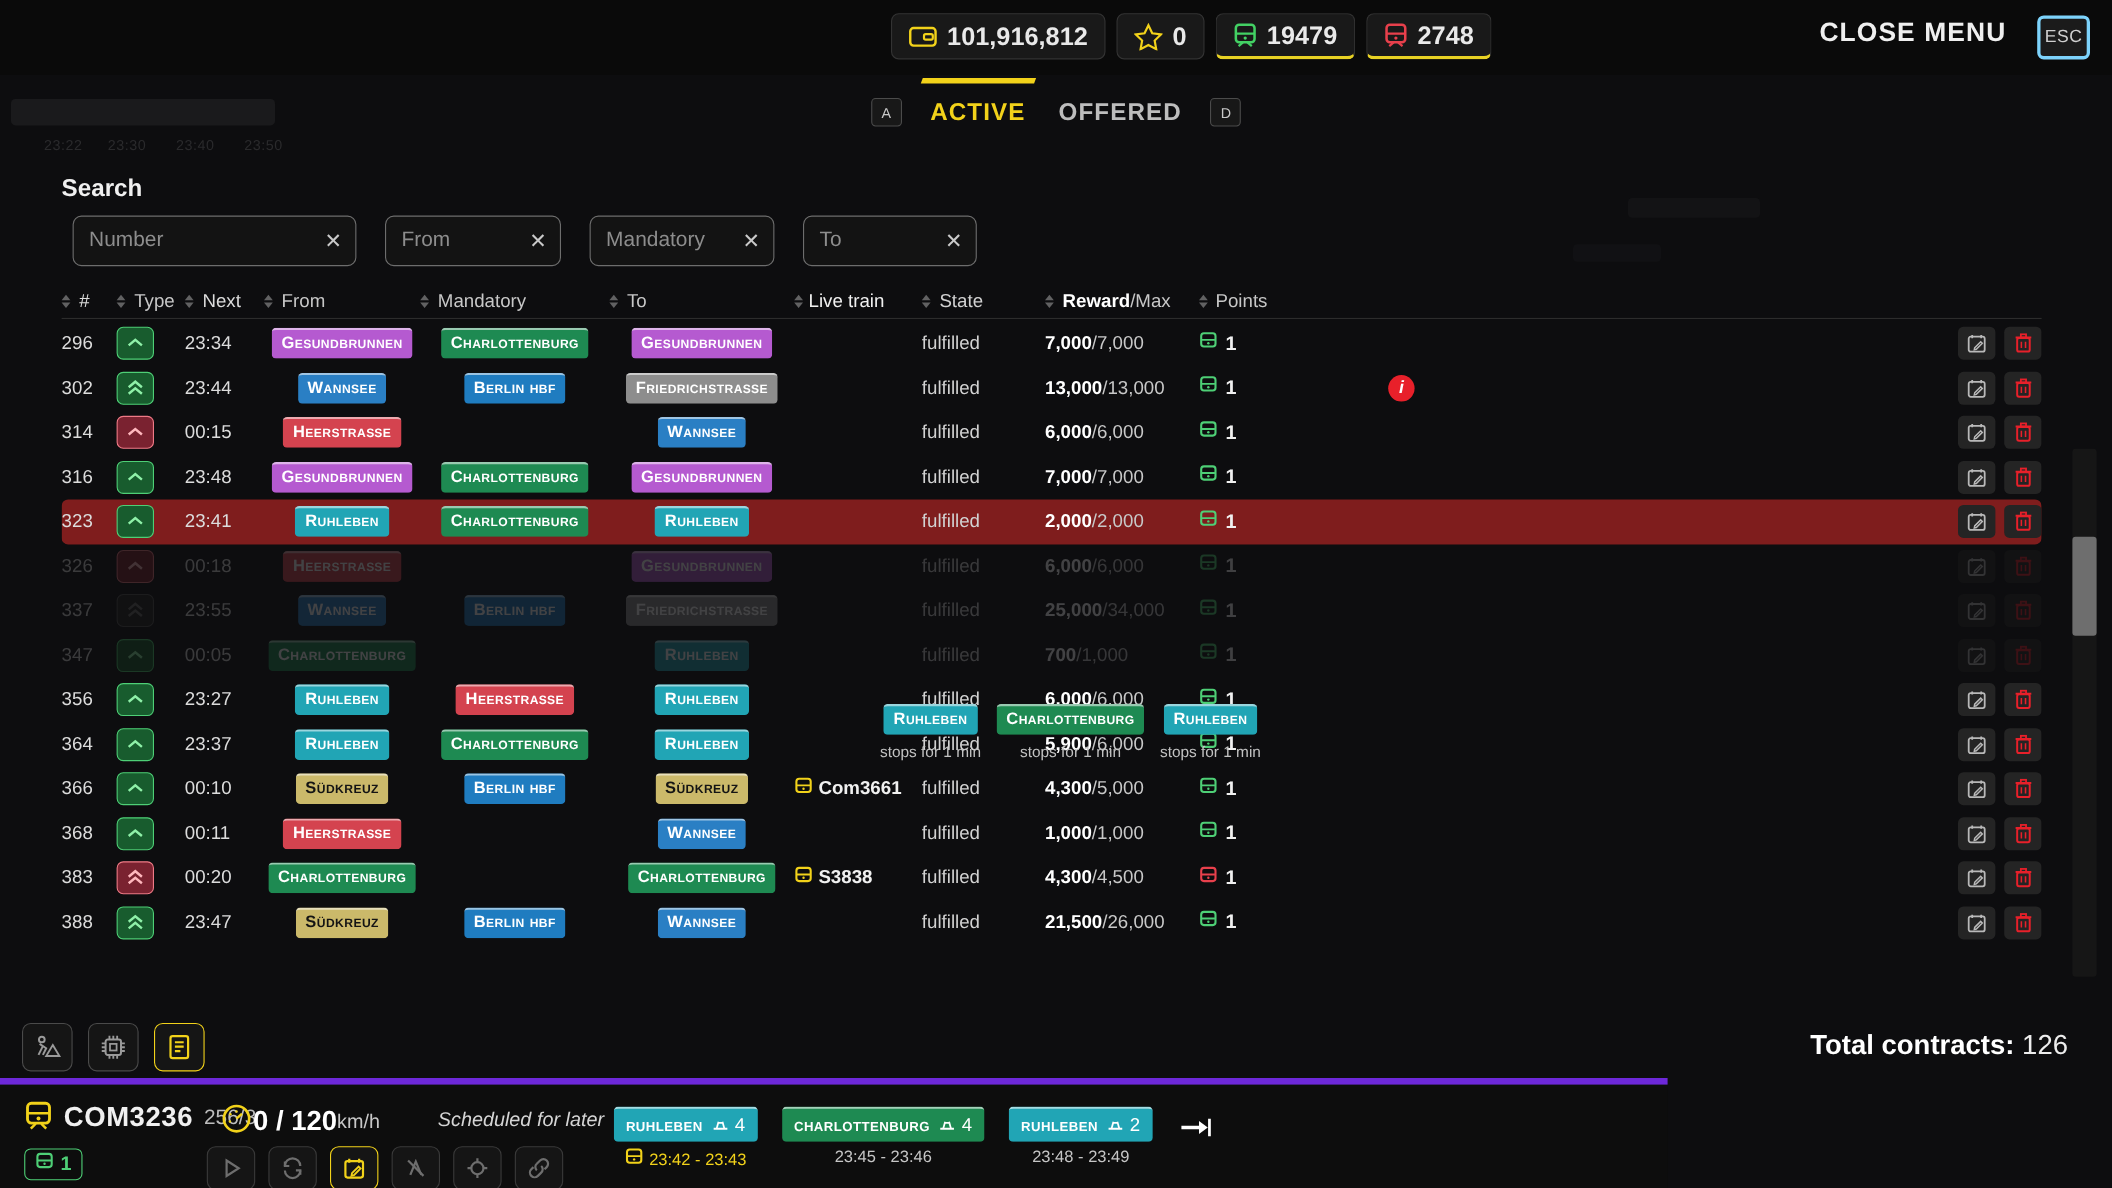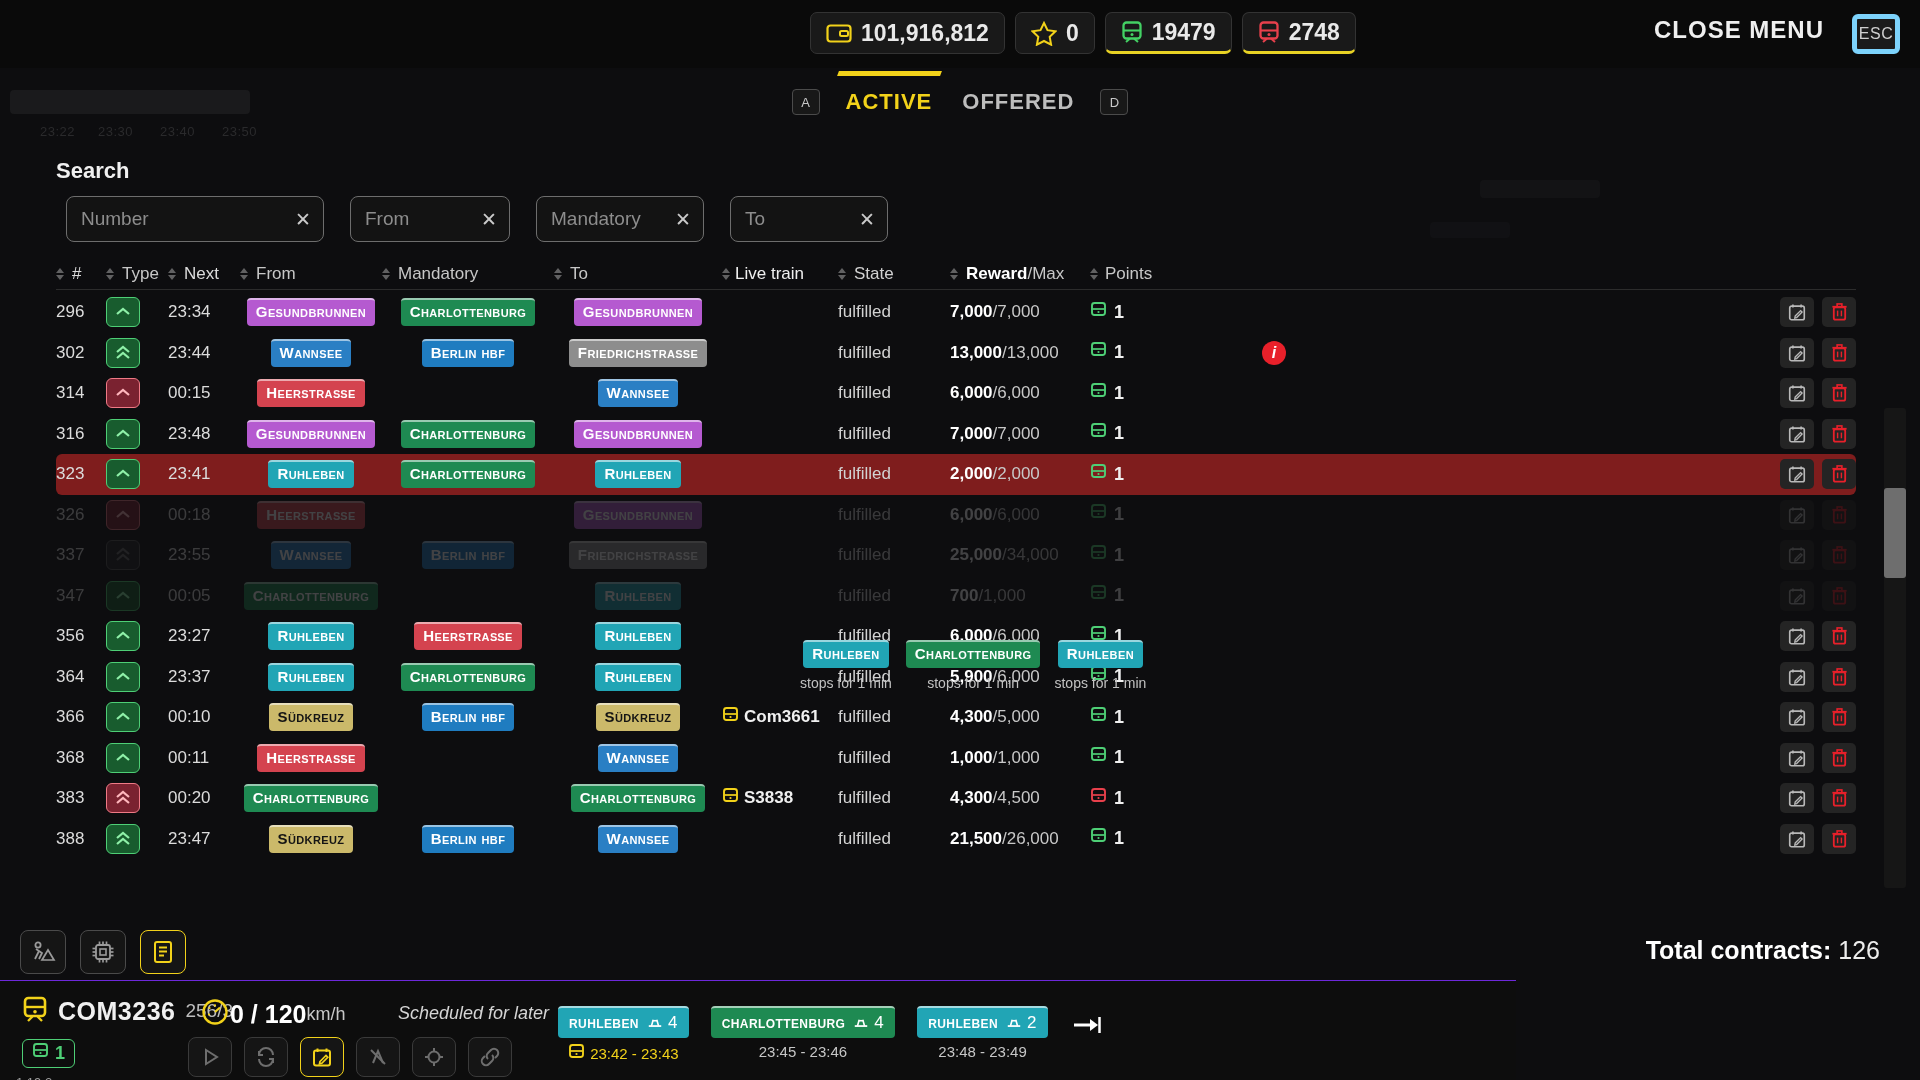--- a/index.html
+++ b/index.html
@@ -22,21 +22,21 @@
     display:flex; align-items:center; gap:9px;
     background:#191919; border:1px solid #333; border-radius:7px;
     height:42px; padding:0 15px;
     font-size:23px; font-weight:bold; color:#e9e9e9;
   }
   .stat.underline-y { border-bottom:3px solid #e8d224; }
   .stat svg { display:block; }
   .close-menu { position:absolute; right:96px; top:16px; font-size:24px; font-weight:bold; color:#efefef; letter-spacing:1px; }
   .esc-key {
     position:absolute; right:20px; top:14px; width:48px; height:40px;
-    border:5px solid #7dd3fc; border-radius:6px; background:#1b1b1b;
+    border:3px solid #7dd3fc; border-radius:6px; background:#1b1b1b;
     display:flex; align-items:center; justify-content:center;
     font-size:16px; color:#cfcfcf; letter-spacing:.5px;
   }
 
   
   .tabs { position:absolute; left:0; top:80px; width:1920px; height:44px; display:flex; align-items:center; justify-content:center; gap:22px; }
   .keycap {
     width:28px; height:26px; border:1px solid #4b4b4b; border-radius:4px;
     background:#181818; display:flex; align-items:center; justify-content:center;
     font-size:13px; color:#c9c9c9;
@@ -125,21 +125,21 @@
   .scrollbar { position:absolute; right:14px; top:360px; width:22px; height:90px; background:#6e6e6e; border-radius:3px; }
   .scrolltrack { position:absolute; right:14px; top:280px; width:22px; height:480px; background:#161616; border-radius:3px; }
 
   
   .footer-icons { position:absolute; left:20px; top:930px; display:flex; gap:14px; }
   .ficon { width:46px; height:44px; border-radius:8px; border:1px solid #4a4a4a; background:#151515; display:flex; align-items:center; justify-content:center; }
   .ficon.active { border-color:#f2d21a; }
   .total-contracts { position:absolute; right:40px; top:936px; font-size:25px; color:#ededed; }
   .total-contracts b { font-weight:bold; color:#fff; }
 
-  .botbar { position:absolute; left:0; top:980px; width:1516px; height:100px; background:#0d0d0d; border-top:1px solid #6d28d9;padding-left:16px; }
+  .botbar { position:absolute; left:0; top:980px; width:1516px; height:100px; background:#0d0d0d; border-top:6px solid #6d28d9;padding-left:16px; }
   .train-id { position:absolute; left:22px; top:14px; display:flex; align-items:center; gap:10px; }
   .train-id .name { font-size:25px; font-weight:bold; color:#f0f0f0; letter-spacing:.5px; }
   .train-id .cnt { font-size:19px; color:#bdbdbd; }
   .pts-chip { position:absolute; left:22px; top:58px; display:flex; align-items:center; gap:6px;
               border:1px solid #4ecf76; border-radius:6px; padding:2px 9px; font-size:18px; font-weight:bold; color:#4ecf76; }
   .version { position:absolute; left:16px; top:94px; font-size:13px; color:#9a9a9a; }
   .speed { position:absolute; left:200px; top:16px; display:flex; align-items:center; }
   .speed .val { font-size:25px; font-weight:bold; color:#fff; }
   .speed .unit { font-size:18px; color:#c8c8c8; }
   .sched-later { position:absolute; left:398px; top:22px; font-size:18px; color:#d5d5d5;font-style:italic; }

